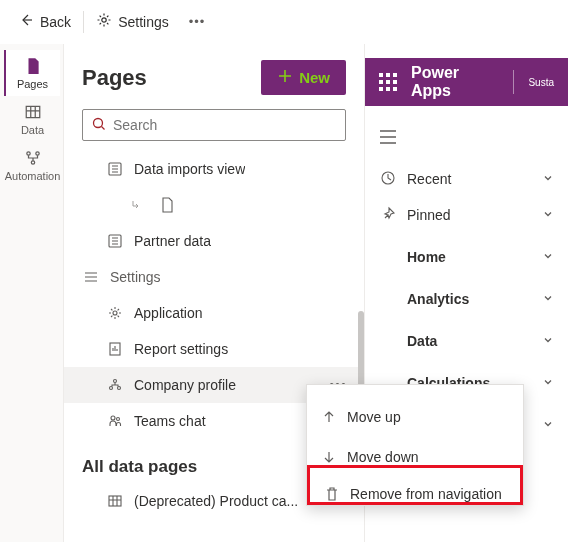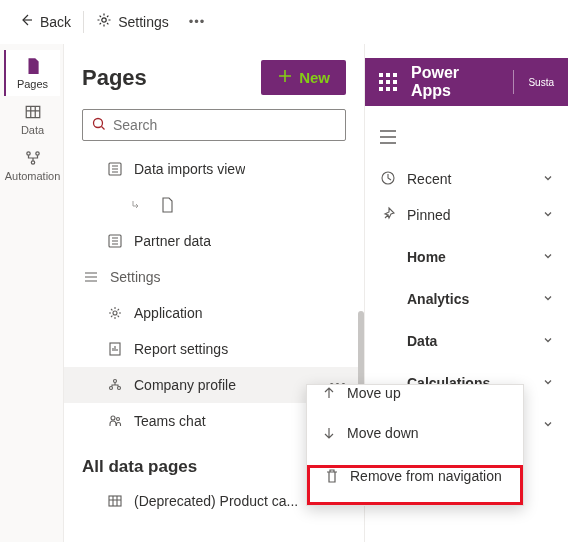--- a/index.html
+++ b/index.html
@@ -53,21 +53,21 @@
   .pv-side{ position:absolute; top:72px; left:0; right:0; bottom:0; padding:10px 14px; }
   .pv-ham{ color:#605e5c; padding:4px 0 14px 0; }
   .pv-item{ display:flex; align-items:center; justify-content:space-between; height:36px; color:#323130; cursor:pointer;}
   .pv-item .left{ display:flex; align-items:center; gap:10px;}
   .pv-item .left .pic{ width:18px; text-align:center; color:#605e5c;}
   .pv-item .chev{ color:#605e5c;}
   .pv-strong{ font-weight:600; padding-left:28px;}
   .pv-sep{ height:6px;}
 
   .ctx-menu{ position:absolute; left:306px; top:384px; width:218px; background:#fff; box-shadow:0 4px 14px rgba(0,0,0,0.18); border:1px solid #e1dfdd; z-index:50; }
-  .ctx-item{ display:flex; align-items:flex-start; gap:10px; height:40px; padding:0 14px; cursor:pointer; color:#323130;}
+  .ctx-item{ display:flex; align-items:flex-end; gap:10px; height:40px; padding:0 14px; cursor:pointer; color:#323130;}
   .ctx-item .cic{ width:16px; height:16px; color:#605e5c; display:flex; align-items:center; justify-content:center;}
   .ctx-item .cic svg{width:16px;height:16px;}
   .ctx-highlight{ border:3px solid #e81123; }
 
   .vscroll-fake{ position:absolute; right:0; top:160px; width:6px; height:140px; background:#c8c6c4; border-radius:3px;}
 </style>
 </head>
 <body>
 
 <div class="topbar">

